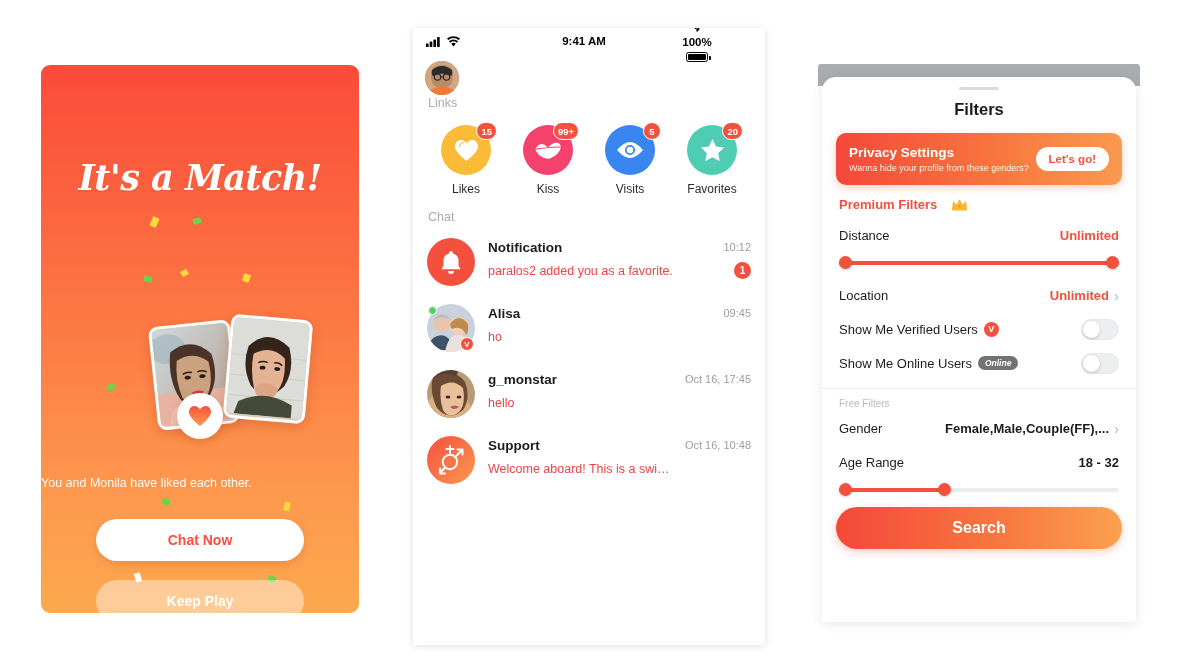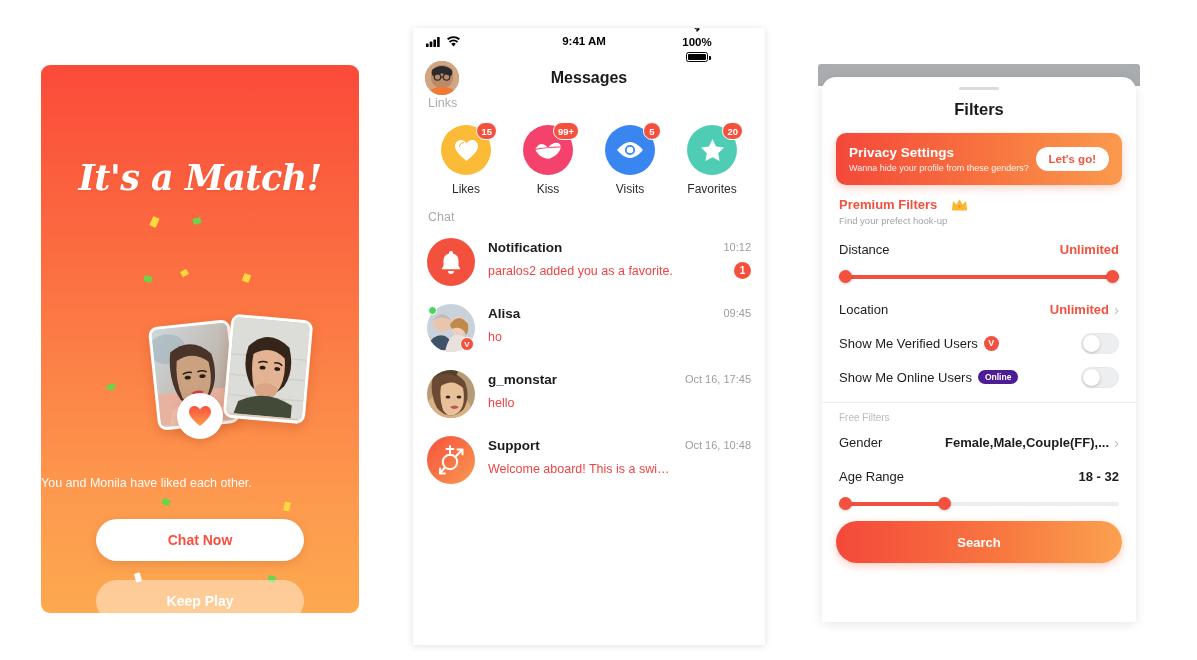--- a/index.html
+++ b/index.html
@@ -200,30 +200,30 @@
   }
   .toggle .knob {
     position:absolute; left:1px; top:1px; width:17px; height:17px; border-radius:50%;
     background:#fff; box-shadow:0 1px 3px rgba(0,0,0,0.22);
   }
   .vbadge {
     width:15px; height:15px; border-radius:50%; background:#f4503e; color:#fff;
     font-size:9px; font-weight:bold; display:inline-flex; align-items:center; justify-content:center;
   }
   .onbadge {
-    background:#4c1d95; color:#fff; font-size:8.5px; font-weight:bold;
+    background:#737373; color:#fff; font-size:8.5px; font-style:italic; font-weight:bold;
     border-radius:8px; padding:2px 7px;
   }
   .divider { height:1px; background:#eceef0; margin: 8px 0 0; }
   .free-label { font-size:10px; color:#b9bbbd; padding: 9px 0 2px 17px; }
   .search-btn {
     display:block; margin: 8px 14px 0; width: 286px; height: 42px;
     border:none; border-radius:21px; cursor:pointer;
     background: linear-gradient(90deg, #f4483a 0%, #f8753f 55%, #fba14f 100%);
-    color:#fff; font-size:13px; font-weight:bold;
+    color:#fff; font-size:16px; font-weight:bold;
     box-shadow:0 3px 9px rgba(245,90,55,0.30);
   }
 </style>
 </head>
 <body>
 
 <div class="stage">
 
   <div class="screen-match">
 
@@ -328,21 +328,20 @@
         <svg viewBox="0 0 34 34" width="34" height="34">
           <rect width="34" height="34" fill="#d2a583"></rect>
           <path d="M17 4 q11 0 11 11 q0 12 -11 12 q-11 0 -11 -12 q0 -11 11 -11z" fill="#b98a66"></path>
           <path d="M7 9 q10 -8 20 0 q1 4 -1 6 q-9 -5 -18 0 q-2 -2 -1 -6z" fill="#2c2a2c"></path>
           <circle cx="12.5" cy="16" r="3.2" fill="none" stroke="#2c2a2c" stroke-width="1.2"></circle>
           <circle cx="21.5" cy="16" r="3.2" fill="none" stroke="#2c2a2c" stroke-width="1.2"></circle>
           <path d="M15.7 16 h2.6" stroke="#2c2a2c" stroke-width="1.2"></path>
           <path d="M4 30 q13 -9 26 0 l0 4 l-26 0z" fill="#f07a35"></path>
         </svg>
       </div>
-      <div class="msg-title">Messages</div>
       <div class="section-label links-label">Links</div>
     </div>
 
     <div class="icon-row">
 
       <div class="icon-item">
         <div class="icon-circle" style="background:#FBBB36">
           <svg width="25" height="23" viewBox="0 0 25 23">
             <path d="M12.5 22 C4.5 15.3 1 11.3 1 7.3 C1 3.6 3.8 1 7 1 C9.3 1 11.3 2.3 12.5 4.4 C13.7 2.3 15.7 1 18 1 C21.2 1 24 3.6 24 7.3 C24 11.3 20.5 15.3 12.5 22z" fill="#fff"></path>
             <path d="M5.5 7.5 q0.5 -3.5 4 -4" stroke="#FBBB36" stroke-width="1.1" fill="none" stroke-linecap="round"></path>
@@ -492,21 +491,20 @@
       </div>
 
       <div class="premium-head">
         <span class="premium-title">Premium Filters</span>
         <svg width="17" height="13" viewBox="0 0 17 13">
           <path d="M1 11 L2 3 L5.5 6.5 L8.5 1.2 L11.5 6.5 L15 3 L16 11z" fill="#FBB731"></path>
           <rect x="1" y="10.2" width="15" height="2.2" rx="0.8" fill="#FBB731"></rect>
           <circle cx="8.5" cy="8.4" r="1.1" fill="#E4873B"></circle>
         </svg>
       </div>
-      <div class="premium-sub">Find your prefect hook-up</div>
 
       <div class="frow" style="margin-top:6px;">
         <span class="frow-label">Distance</span>
         <span class="frow-val">Unlimited</span>
       </div>
       <div class="slider">
         <div class="track"></div>
         <div class="fill" style="left:0;right:0;"></div>
         <div class="knob" style="left:0;"></div>
         <div class="knob" style="right:0;"></div>

